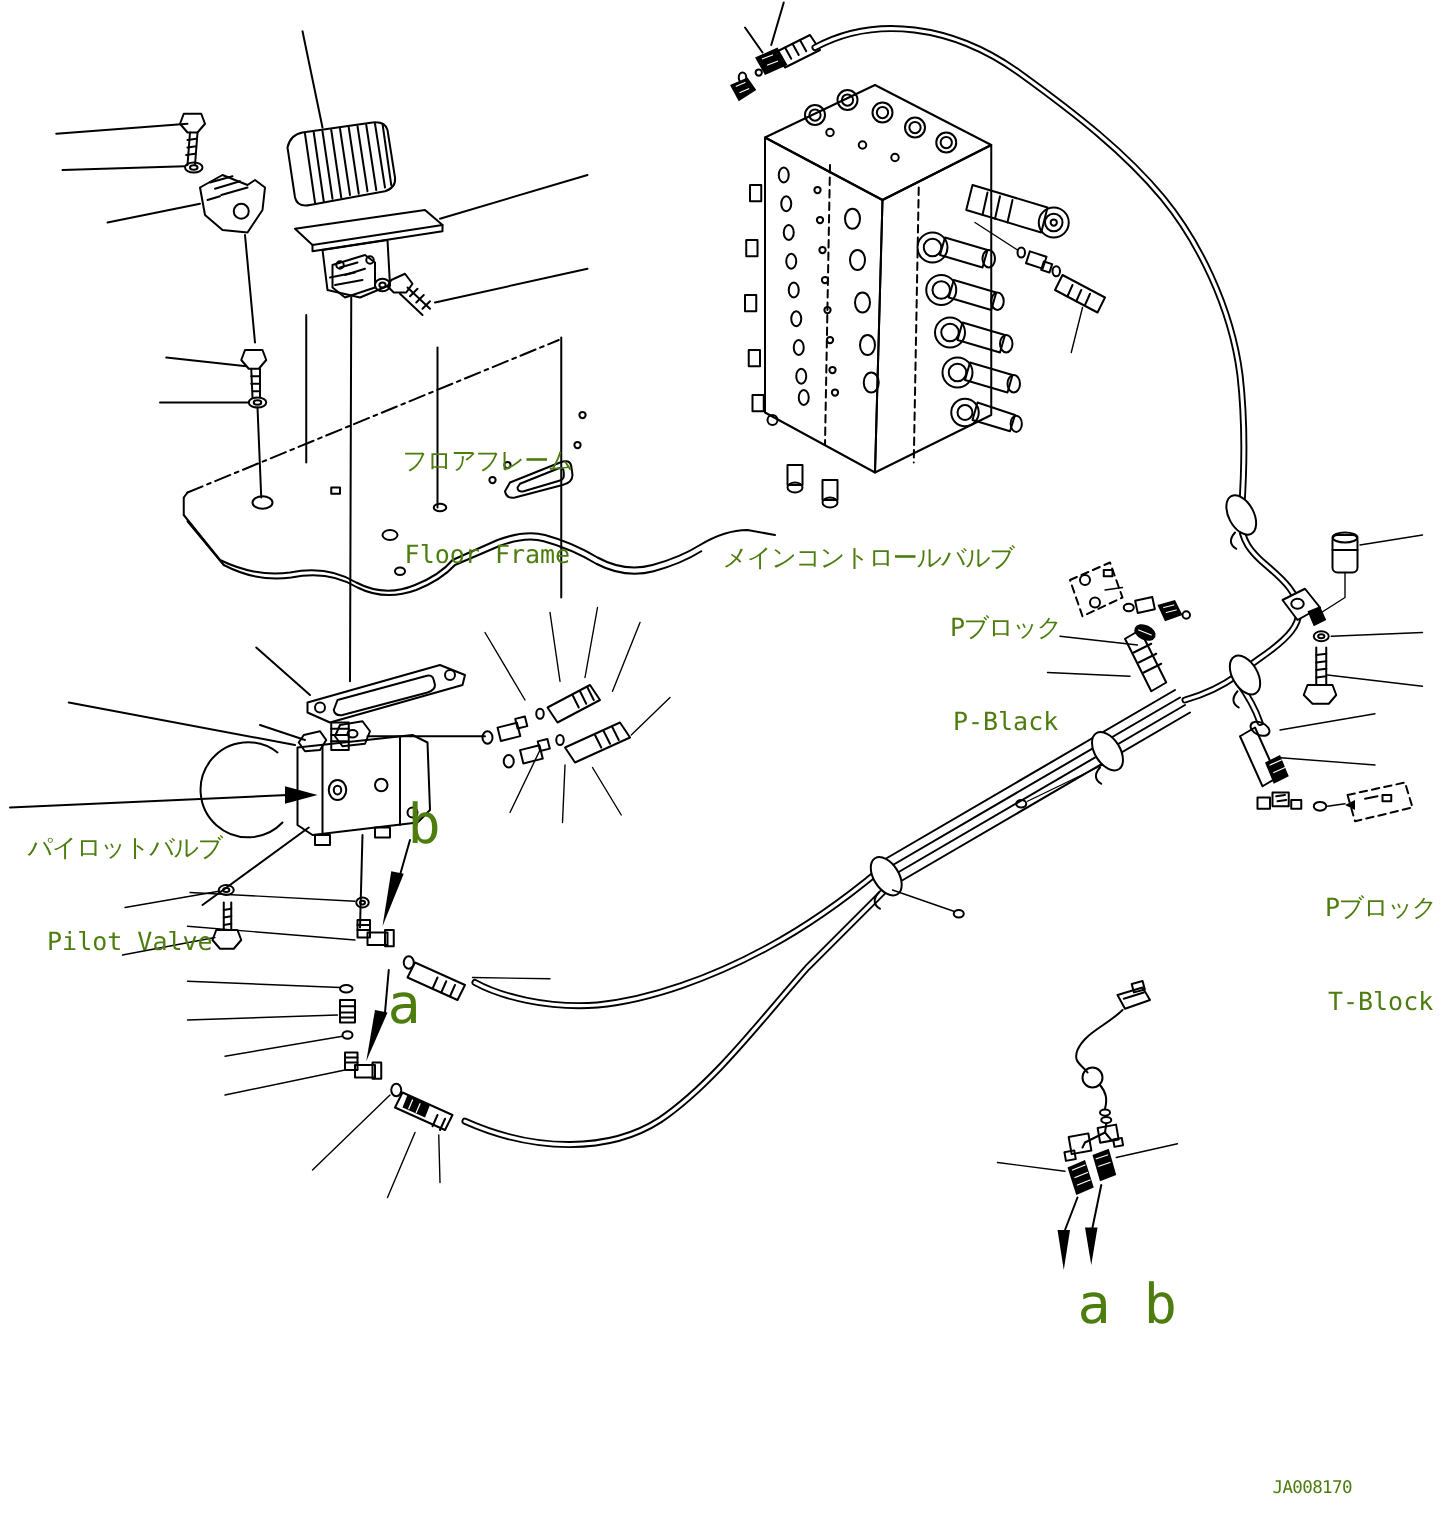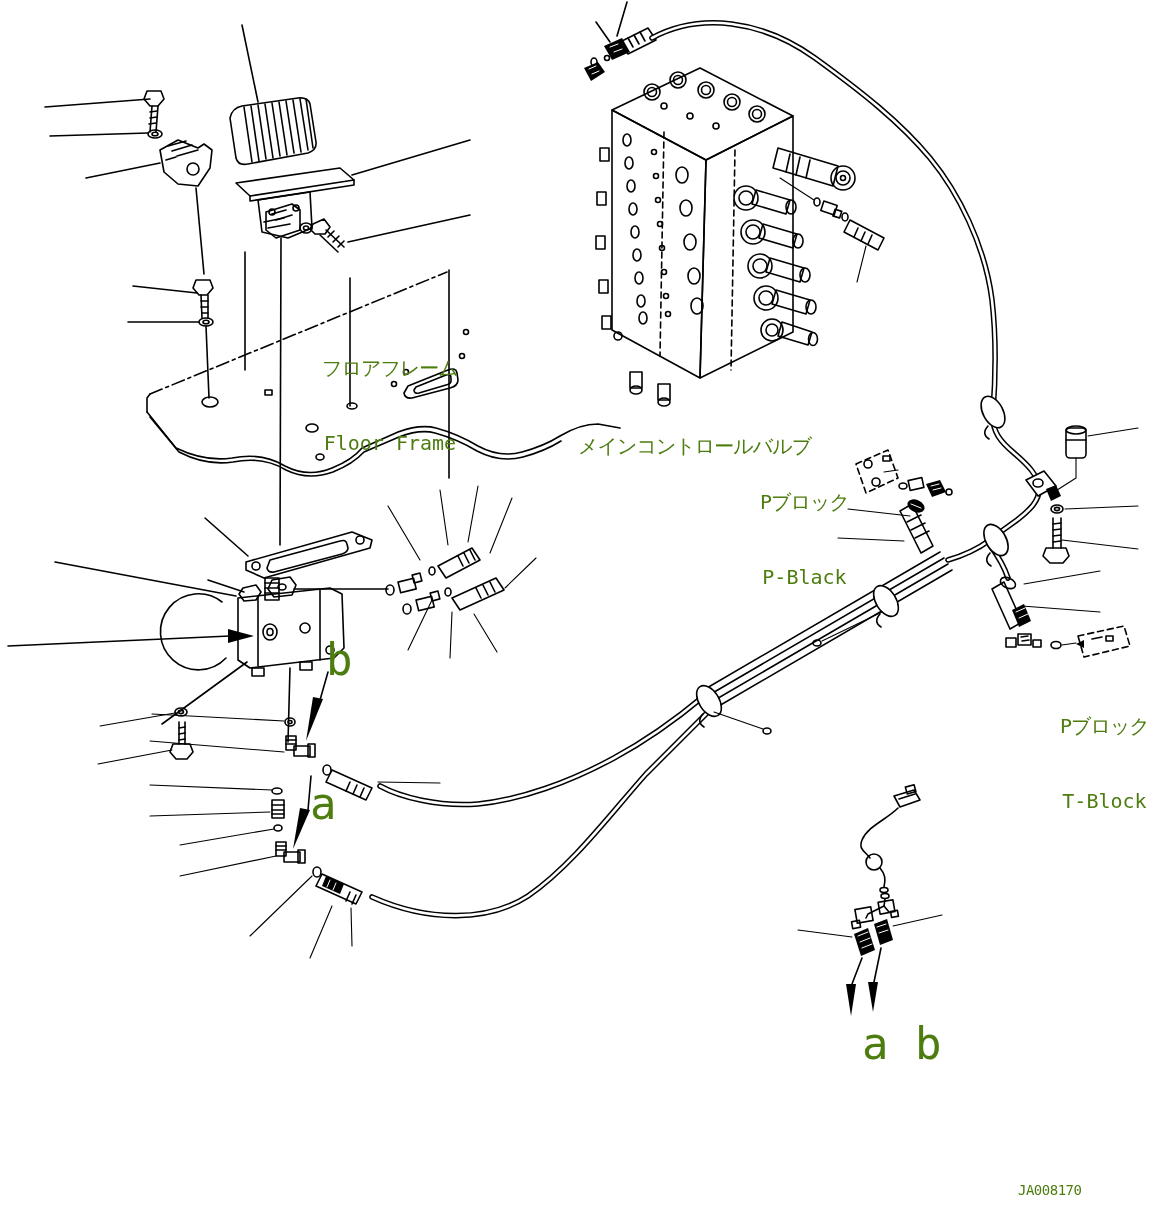--- a/index.html
+++ b/index.html
@@ -496,20 +496,24 @@
 
 <div class="lbl" style="left:578px;top:384px">
   <div class="jp">メインコントロールバルブ</div>
 </div>
 
 <div class="lbl" style="left:760px;top:440px">
   <div class="jp">Pブロック</div>
   <div>P-Black</div>
 </div>
 
+<div class="lbl" style="left:22px;top:616px">
+  <div class="jp">パイロットバルブ</div>
+  <div style="padding-left:8px">Pilot Valve</div>
+</div>
 
 <div class="lbl" style="left:1060px;top:664px">
   <div class="jp">Pブロック</div>
   <div>T-Block</div>
 </div>
 
 <div class="letter" style="left:326px;top:638px">b</div>
 <div class="letter" style="left:310px;top:782px">a</div>
 <div class="letter" style="left:862px;top:1022px">a b</div>
 

